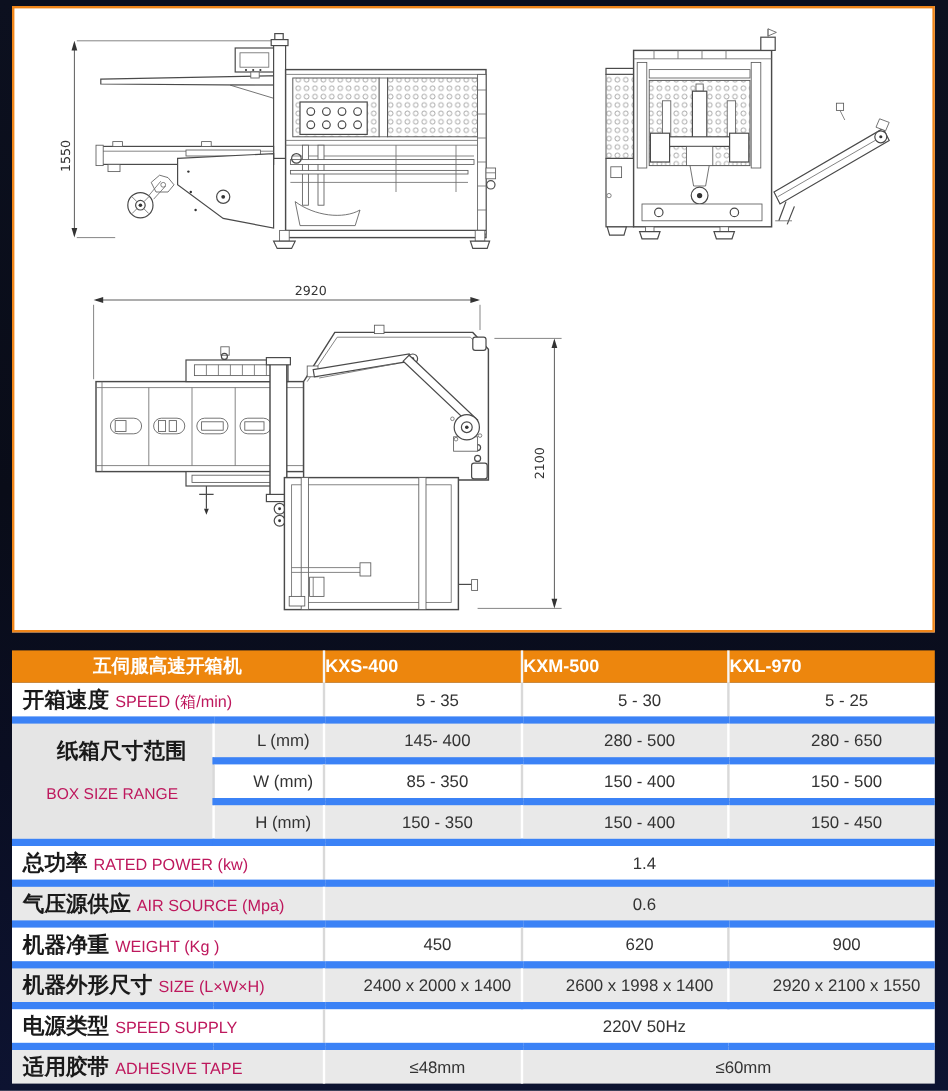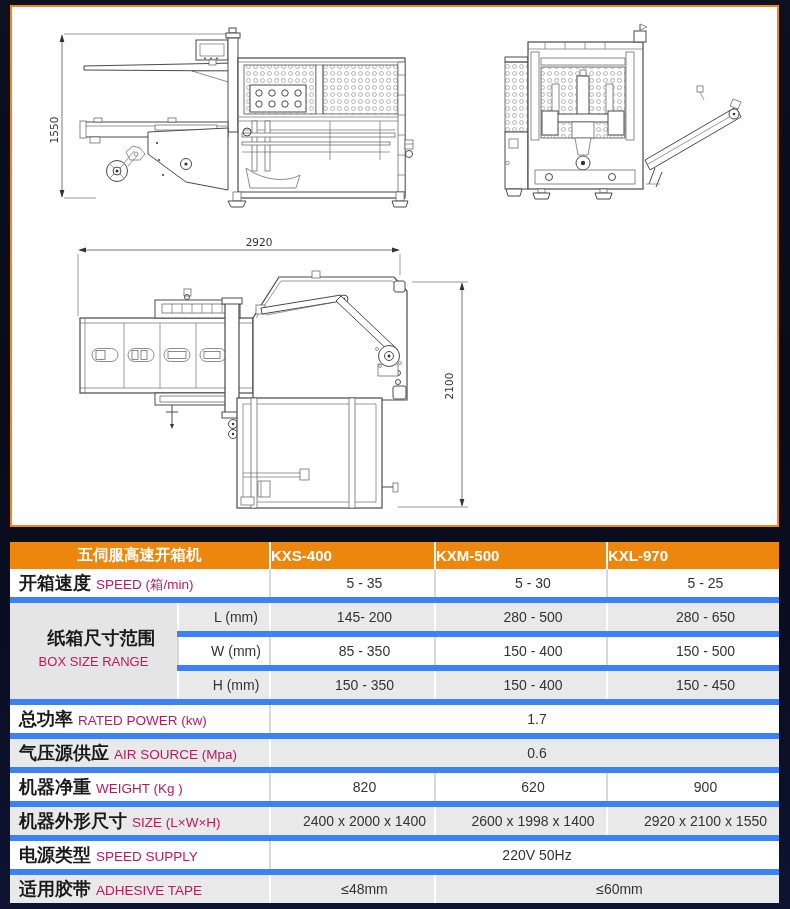--- a/index.html
+++ b/index.html
@@ -40,21 +40,21 @@
   }
   tr.g td { background:#E9E9E9; }
   tbody td.bl { border-left:2px solid #d9d9d9;padding-left:24px; }
   tbody tr.g td.bl { border-left-color:#ffffff; }
   tbody tr + tr td { border-top:6px solid #3b82f6; }
   td.lbl { text-align:left; padding-left:9px; }
   .zh { font-weight:bold; color:#1a1a1a; font-size:18px; }
   .en { margin-left:5px; font-size:13.5px; font-weight:normal; color:#be185d; }
   tbody td.lblspan { background:#E5E5E5; text-align:center; line-height:1.3; }
   .lblspan .zh { display:block;padding-left:16px; }
-  .lblspan .en { display:block; margin:4px; font-size:13px; }
+  .lblspan .en { display:block; margin:16px; font-size:13px; }
 </style>
 </head>
 <body>
 
 <div class="panel">
   <svg viewBox="12 7 765 518">
     <defs>
       <pattern id="pf" x="0" y="0" width="7" height="7" patternUnits="userSpaceOnUse">
         <circle cx="3.5" cy="3.5" r="2" fill="none" stroke="#999999" stroke-width="0.7"></circle>
       </pattern>
@@ -319,47 +319,47 @@
         <td class="bl">5 - 35</td>
         <td class="bl">5 - 30</td>
         <td class="bl">5 - 25</td>
       </tr>
       <tr class="g">
         <td class="lblspan" rowspan="3">
             <span class="zh">纸箱尺寸范围</span>
             <span class="en">BOX SIZE RANGE</span>
           </td>
         <td class="bl">L (mm)</td>
-        <td class="bl">145- 200</td>
+        <td class="bl">145- 400</td>
         <td class="bl">280 - 500</td>
         <td class="bl">280 - 650</td>
       </tr>
       <tr>
         <td class="bl">W (mm)</td>
         <td class="bl">85 - 350</td>
         <td class="bl">150 - 400</td>
         <td class="bl">150 - 500</td>
       </tr>
       <tr class="g">
         <td class="bl">H (mm)</td>
         <td class="bl">150 - 350</td>
         <td class="bl">150 - 400</td>
         <td class="bl">150 - 450</td>
       </tr>
       <tr>
         <td class="lbl" colspan="2"><span class="zh">总功率</span><span class="en">RATED POWER (kw)</span></td>
-        <td class="bl" colspan="3">1.7</td>
+        <td class="bl" colspan="3">1.4</td>
       </tr>
       <tr class="g">
         <td class="lbl" colspan="2"><span class="zh">气压源供应</span><span class="en">AIR SOURCE (Mpa)</span></td>
         <td class="bl" colspan="3">0.6</td>
       </tr>
       <tr>
         <td class="lbl" colspan="2"><span class="zh">机器净重</span><span class="en">WEIGHT (Kg )</span></td>
-        <td class="bl">820</td>
+        <td class="bl">450</td>
         <td class="bl">620</td>
         <td class="bl">900</td>
       </tr>
       <tr class="g">
         <td class="lbl" colspan="2"><span class="zh">机器外形尺寸</span><span class="en">SIZE (L×W×H)</span></td>
         <td class="bl">2400 x 2000 x 1400</td>
         <td class="bl">2600 x 1998 x 1400</td>
         <td class="bl">2920 x 2100 x 1550</td>
       </tr>
       <tr>

